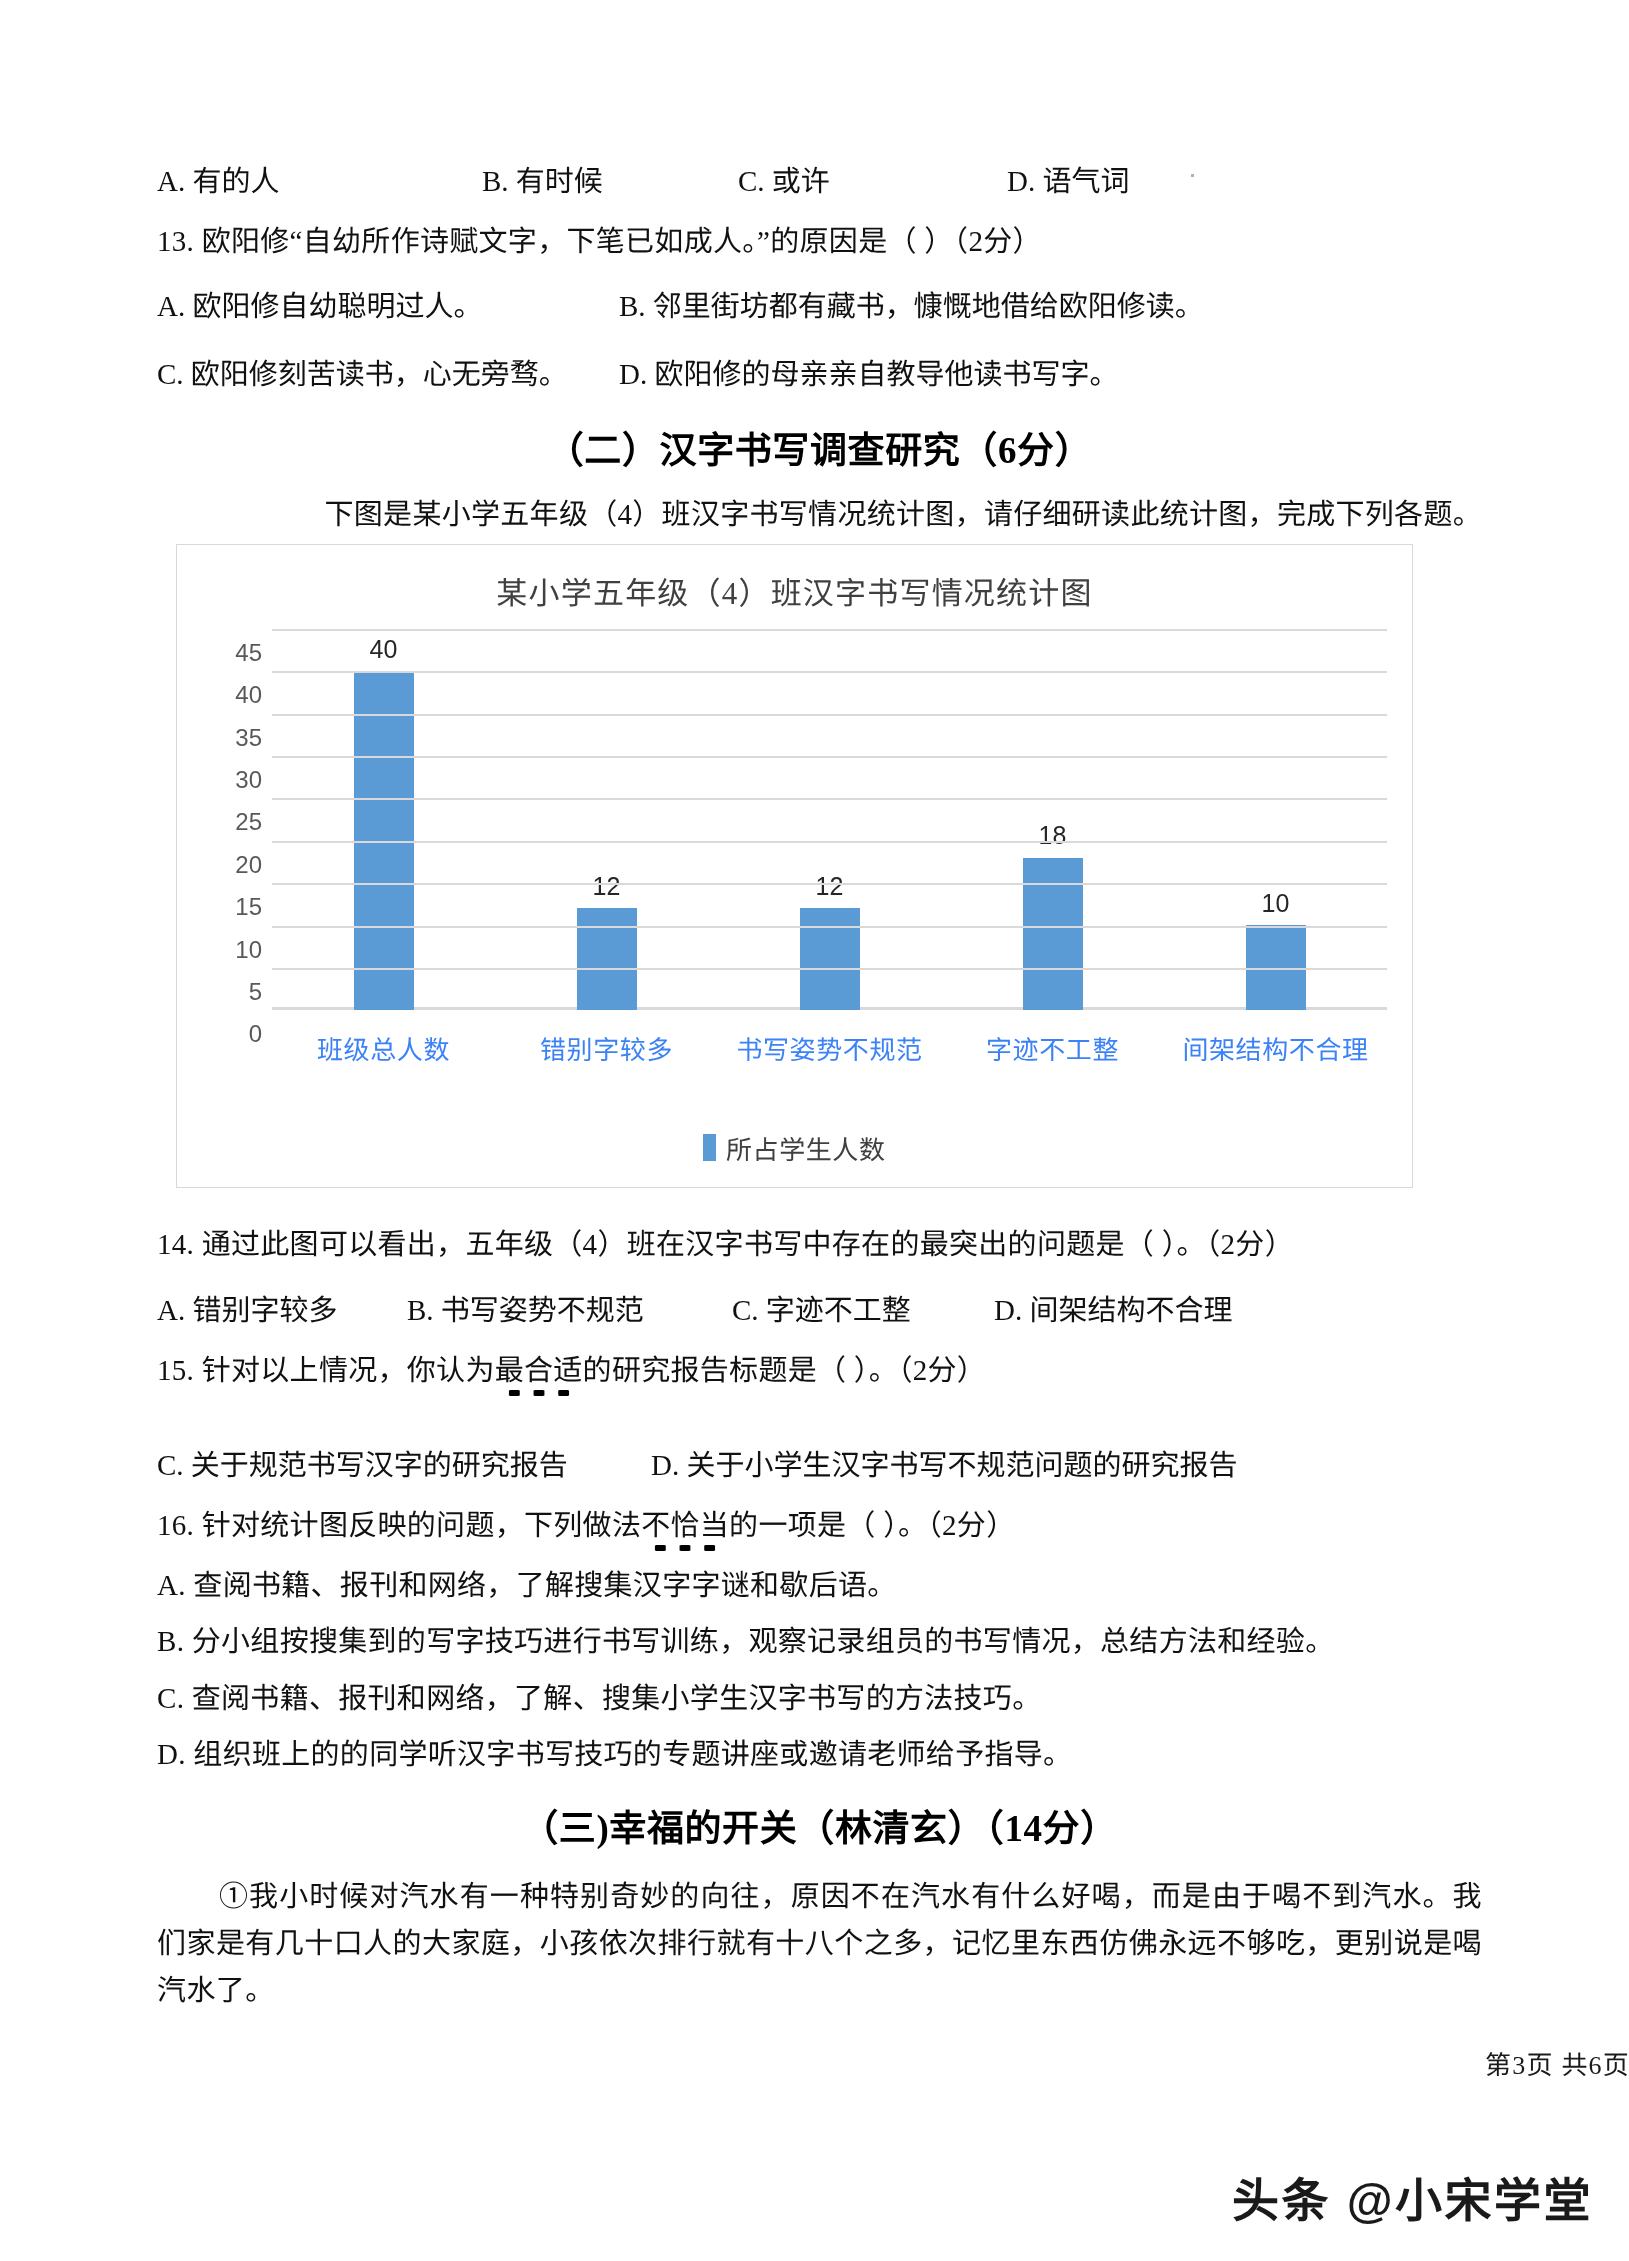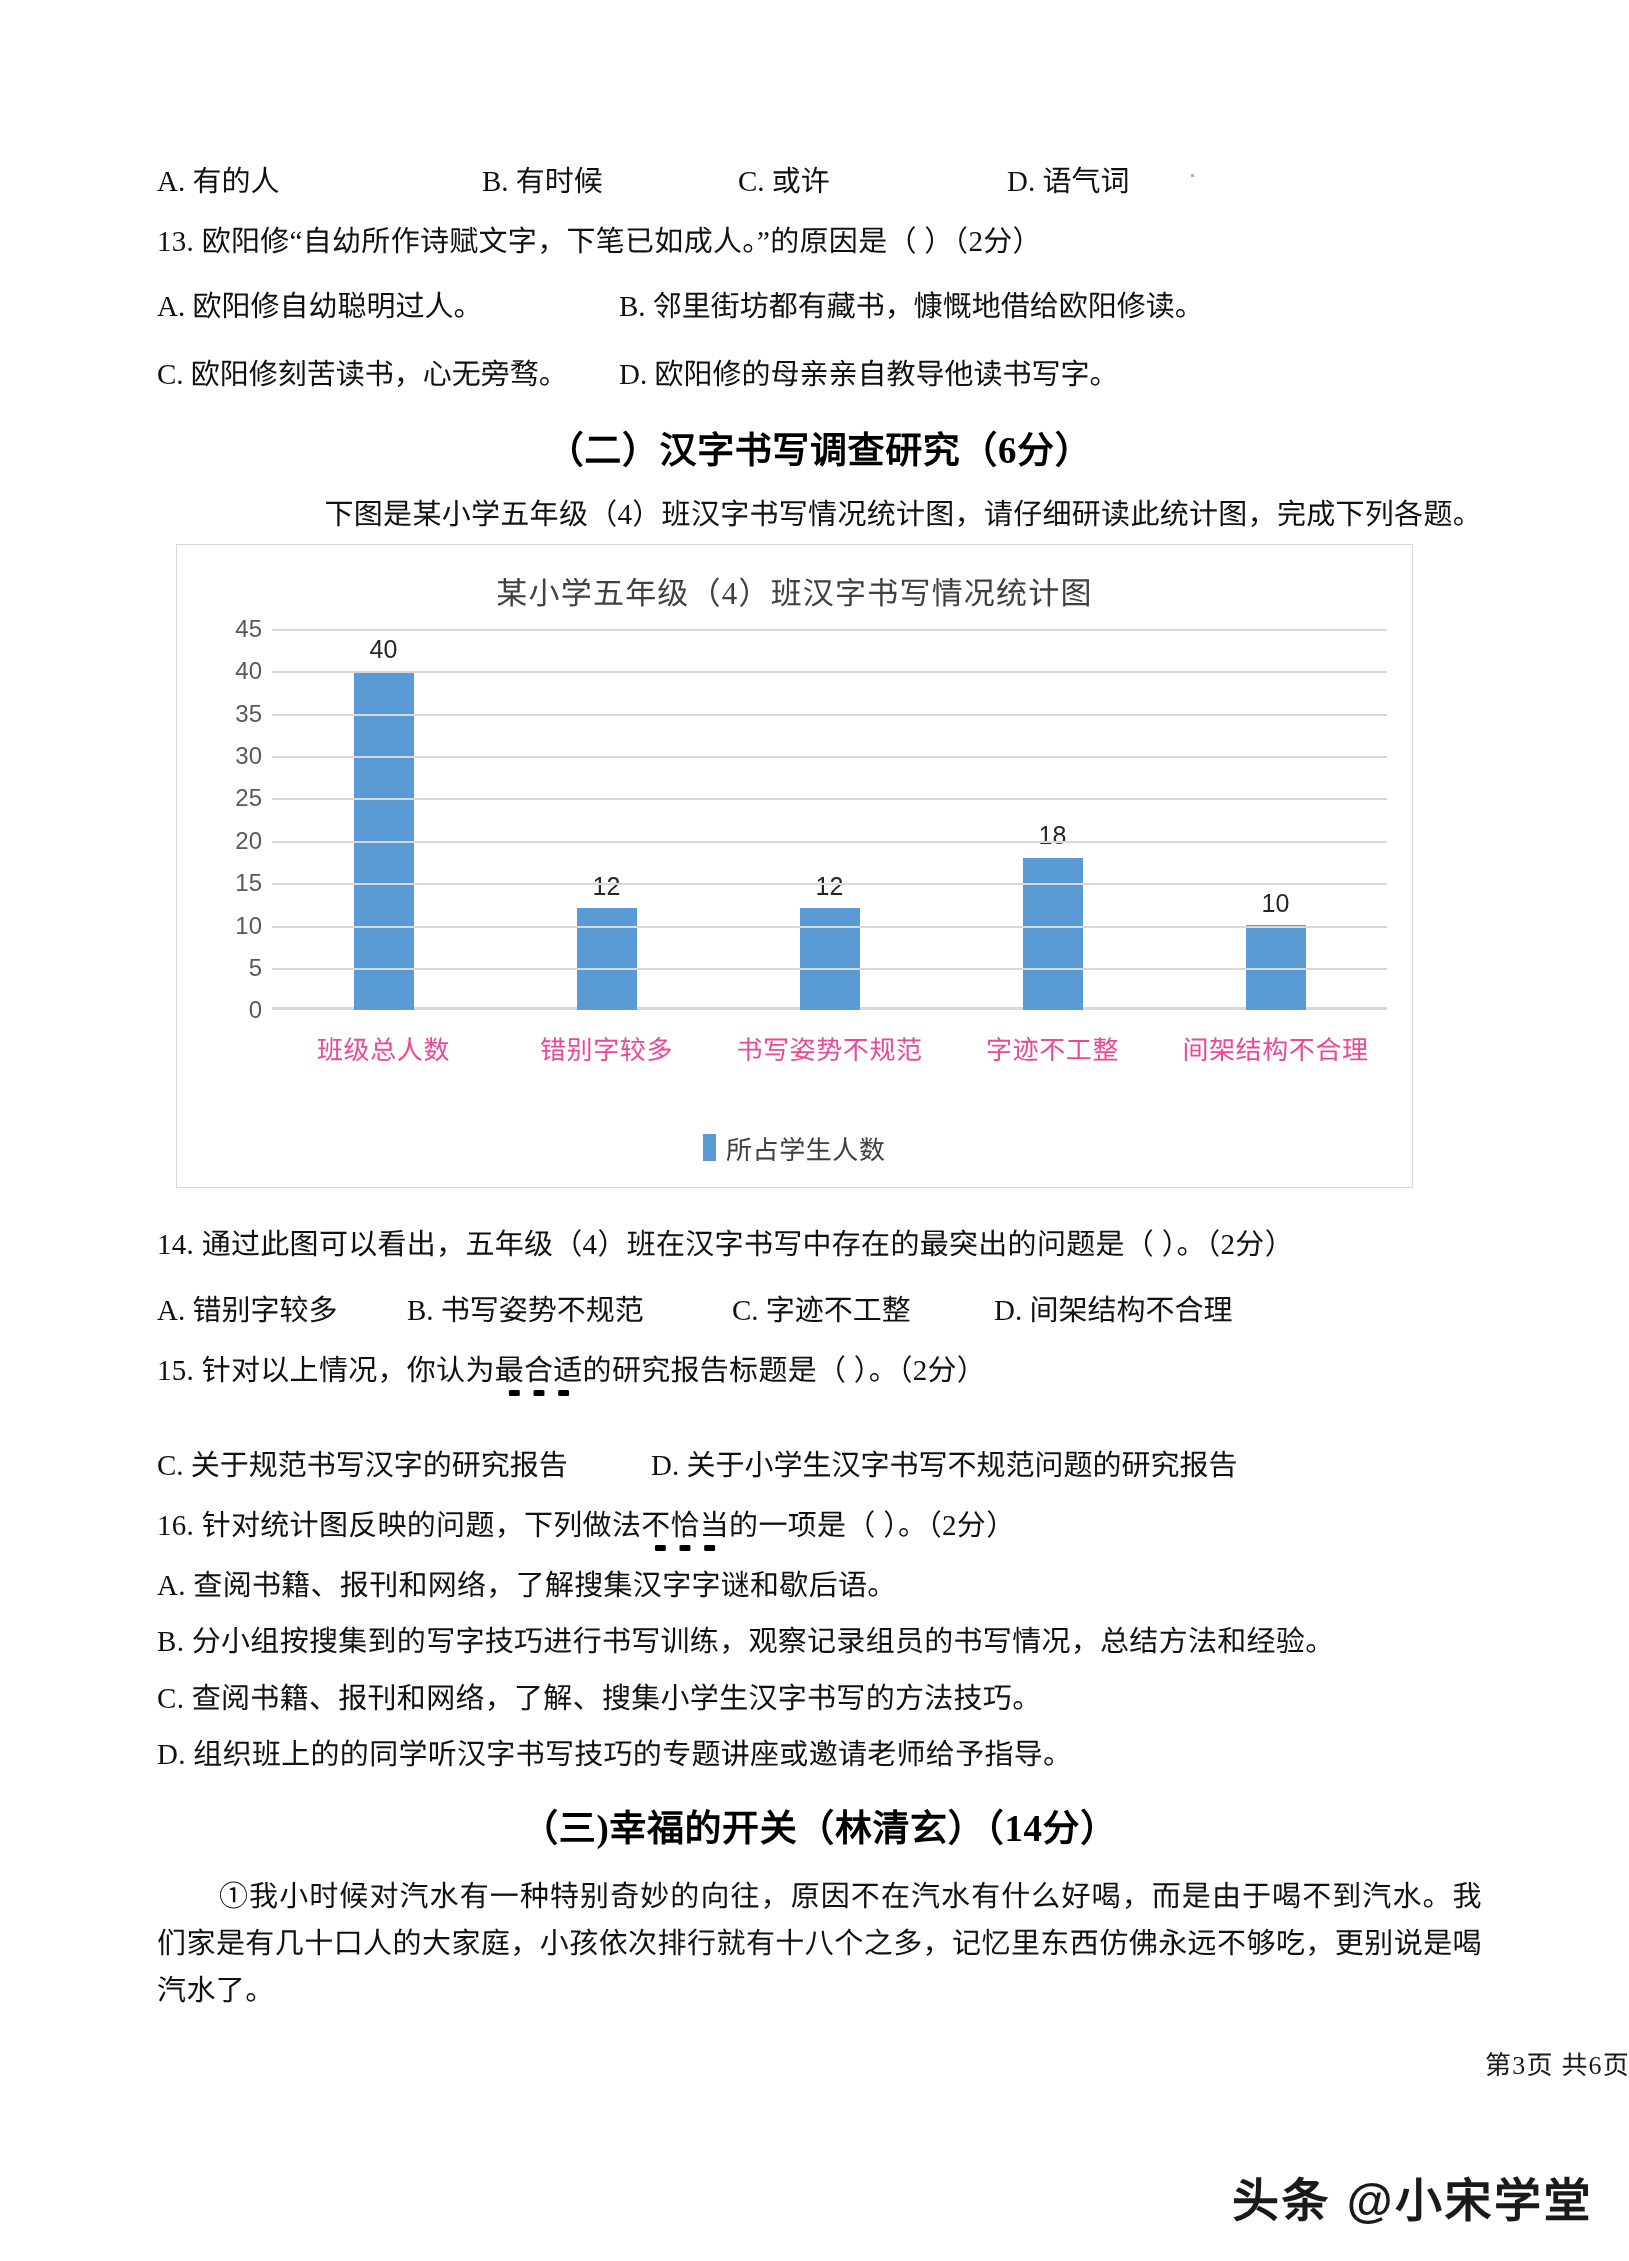--- a/index.html
+++ b/index.html
@@ -107,20 +107,21 @@
     width: 60px;
     height: 381px;
   }
   .y-tick {
     position: absolute;
     right: 0;
     transform: translateY(-50%);
     font-size: 24px;
     color: #595959;
     font-family: "Liberation Sans", sans-serif;
+    margin-top: 24px;
   }
   .grid-area {
     position: absolute;
     left: 95px;
     right: 25px;
     top: 0;
     height: 381px;
   }
   .gridline {
     position: absolute;
@@ -171,21 +172,21 @@
     position: absolute;
     left: 95px;
     right: 25px;
     top: 400px;
     display: flex;
   }
   .cat {
     flex: 1 1 0;
     text-align: center;
     font-size: 26px;
-    color: #ec4899;
+    color: #3b82f6;
     white-space: nowrap;
     letter-spacing: 0.6px;
   }
   .legend {
     position: absolute;
     left: 0;
     right: 0;
     top: 500px;
     display: flex;
     justify-content: center;

